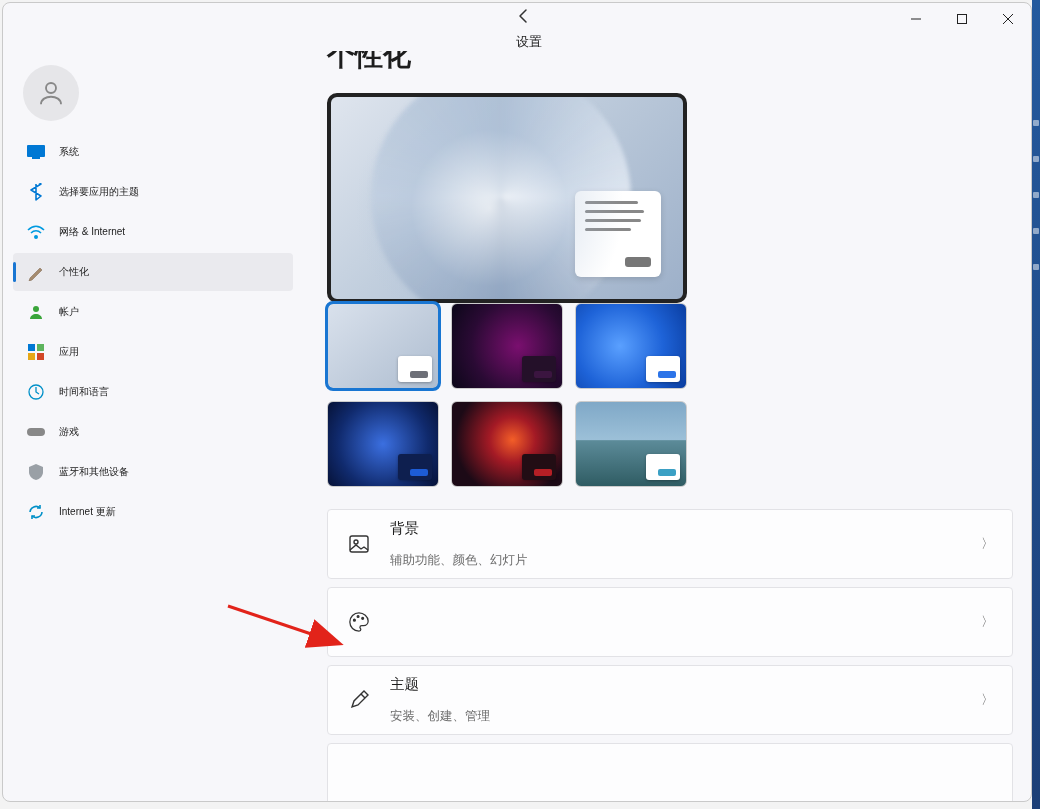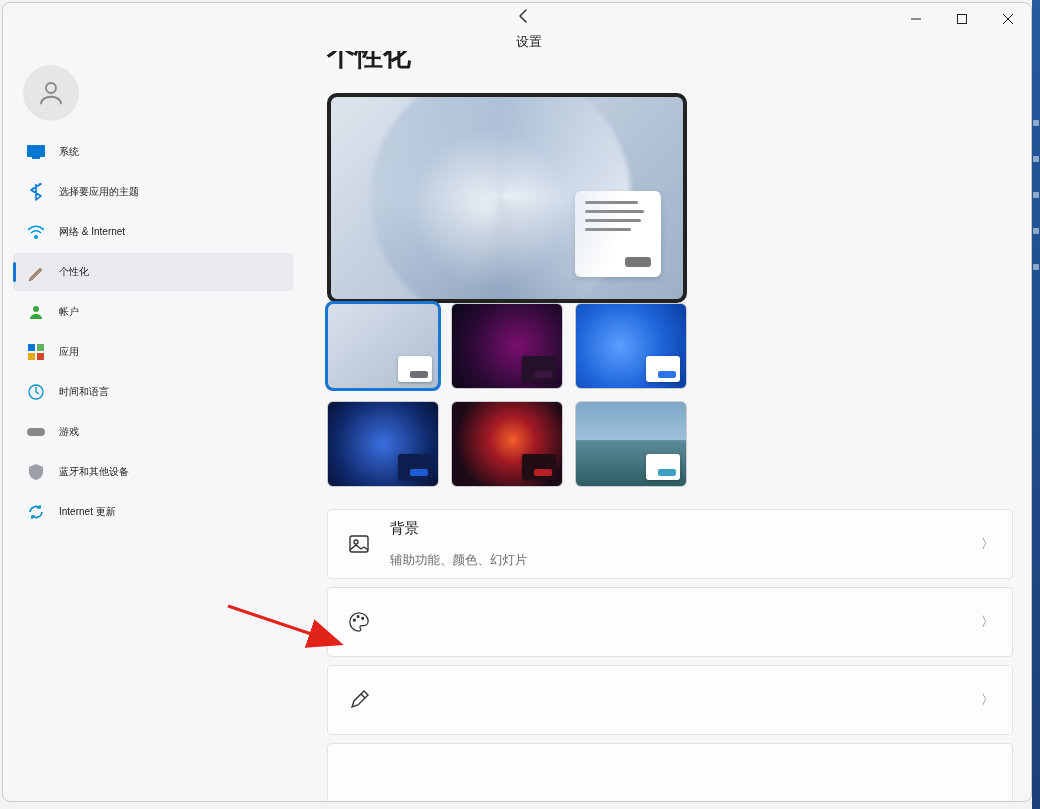--- a/index.html
+++ b/index.html
@@ -304,20 +304,24 @@
           <span class="chev">〉</span>
         </div>
 
         <div class="setting-item">
           <span class="setting-icon">
               <svg width="22" height="22" viewBox="0 0 22 22" fill="none" stroke="#333" stroke-width="1.4">
                 <path d="M4 18l2-6L16 2l4 4L10 16l-6 2z"></path>
                 <path d="M13 5l4 4"></path>
               </svg>
             </span>
+          <div class="setting-text">
+            <div class="setting-title">主题</div>
+            <div class="setting-sub">安装、创建、管理</div>
+          </div>
           <span class="chev">〉</span>
         </div>
 
         <div class="setting-item">
           
           
           
         </div>
       </div>
     </div>

